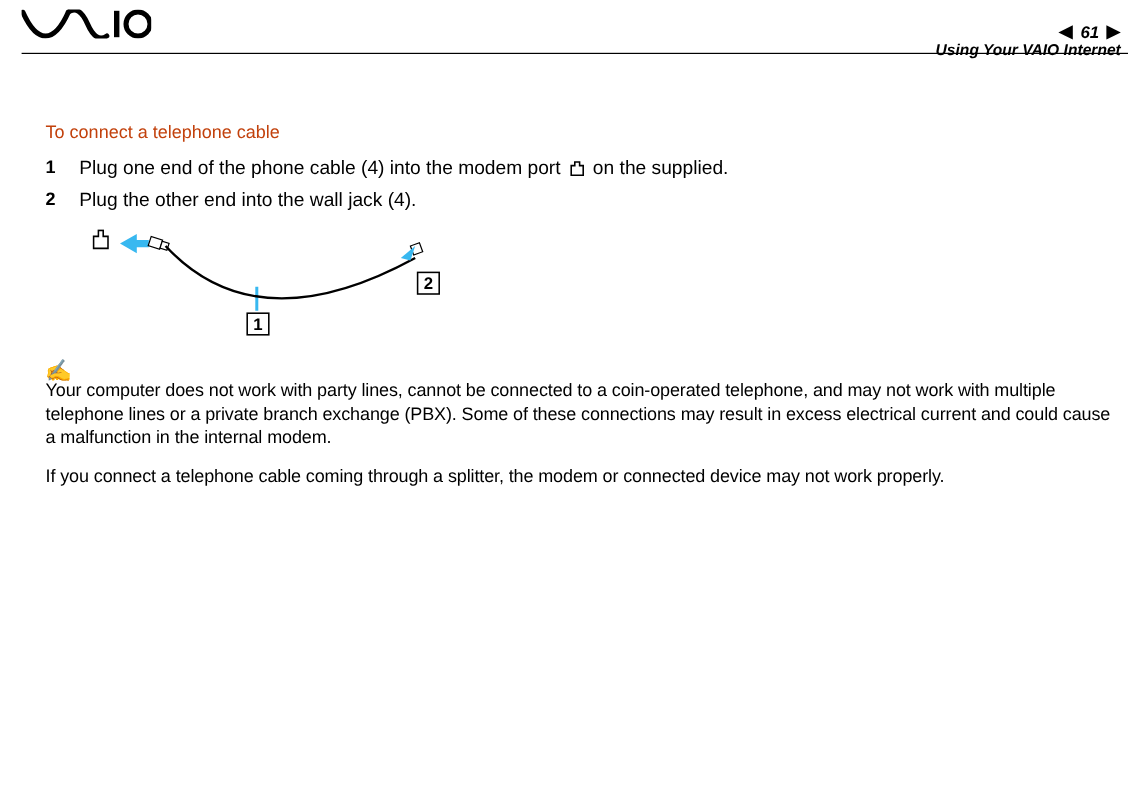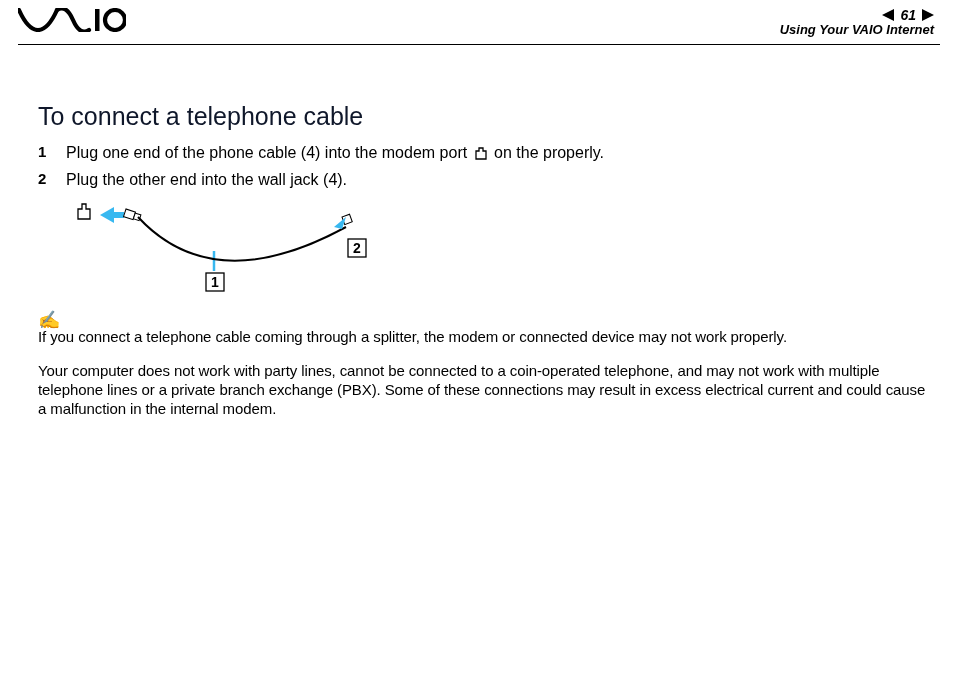--- a/index.html
+++ b/index.html
@@ -21,21 +21,21 @@
     height: 34px;
   }
   .logo {
     position: absolute;
     left: 18px;
     top: 0;
   }
   .nav {
     position: absolute;
     right: 20px;
-    top: 0;
+    top: 12px;
     text-align: left;
     font-style: italic;
     font-weight: bold;
     font-size: 13px;
   }
   .nav-row {
     display: flex;
     align-items: center;
     justify-content: flex-end;
     gap: 4px;
@@ -76,22 +76,22 @@
     color: #1016c8;
     margin: 6px 0 6px 0;
   }
   .para {
     font-size: 16px;
     line-height: 1.28;
     margin: 2px 0 10px 0;
   }
   h3 {
     font-weight: 400;
-    font-size: 25px;
-    color: #0f172a;
+    font-size: 15px;
+    color: #c2410c;
     margin: 10px 0 10px 0;
   }
   ol.steps {
     list-style: none;
     padding: 0;
     margin: 0 0 8px 0;
     counter-reset: step;
   }
   ol.steps li {
     counter-increment: step;
@@ -158,21 +158,21 @@
 </div>
 <div class="rule"></div>
 
 <div class="content">
   <h3>To connect a telephone cable</h3>
 
   <ol class="steps">
     <li>
       <span>Plug one end of the phone cable (4) into the modem port </span><span class="modem-icon-inline"><svg width="14" height="13" viewBox="0 0 14 13">
             <path d="M2 4 L2 12 L12 12 L12 4 L9 4 L9 1 L5 1 L5 4 Z" fill="none" stroke="#000" stroke-width="1.3"></path>
-          </svg></span><span> on the properly.</span>
+          </svg></span><span> on the supplied.</span>
     </li>
     <li>Plug the other end into the wall jack (4).</li>
   </ol>
 
   <div class="diagram">
     <svg width="320" height="96" viewBox="0 0 320 96">
 
       <g transform="translate(26,0)">
         <path d="M2 6 L2 16 L14 16 L14 6 L10 6 L10 1 L6 1 L6 6 Z" fill="none" stroke="#000" stroke-width="1.3"></path>
       </g>
@@ -197,16 +197,16 @@
       <rect x="156" y="70" width="18" height="18" fill="#fff" stroke="#000" stroke-width="1.3"></rect>
       <text x="165" y="84" text-anchor="middle" font-family="Arial" font-weight="bold" font-size="14">1</text>
 
       <rect x="298" y="36" width="18" height="18" fill="#fff" stroke="#000" stroke-width="1.3"></rect>
       <text x="307" y="50" text-anchor="middle" font-family="Arial" font-weight="bold" font-size="14">2</text>
     </svg>
   </div>
 
   <div class="note-block">
     <div class="note-icon">✍</div>
+    <p class="note-text">Your computer does not work with party lines, cannot be connected to a coin-operated telephone, and may not work with multiple telephone lines or a private branch exchange (PBX). Some of these connections may result in excess electrical current and could cause a malfunction in the internal modem.</p>
     <p class="note-text">If you connect a telephone cable coming through a splitter, the modem or connected device may not work properly.</p>
-    <p class="note-text">Your computer does not work with party lines, cannot be connected to a coin-operated telephone, and may not work with multiple telephone lines or a private branch exchange (PBX). Some of these connections may result in excess electrical current and could cause a malfunction in the internal modem.</p>
   </div>
 </div>
 
 </body></html>

